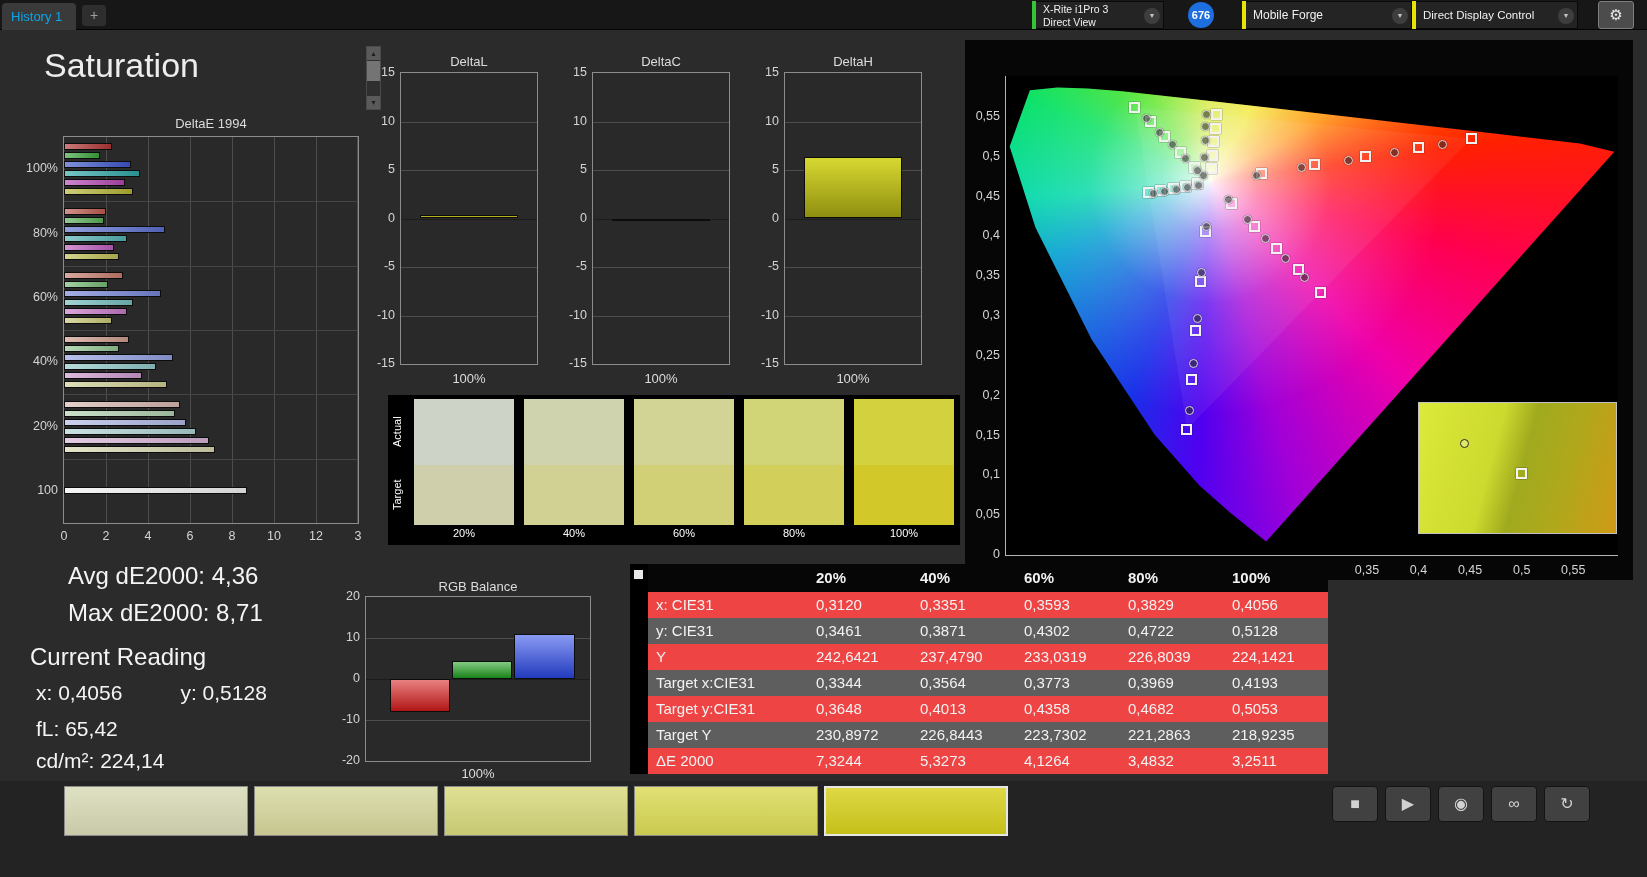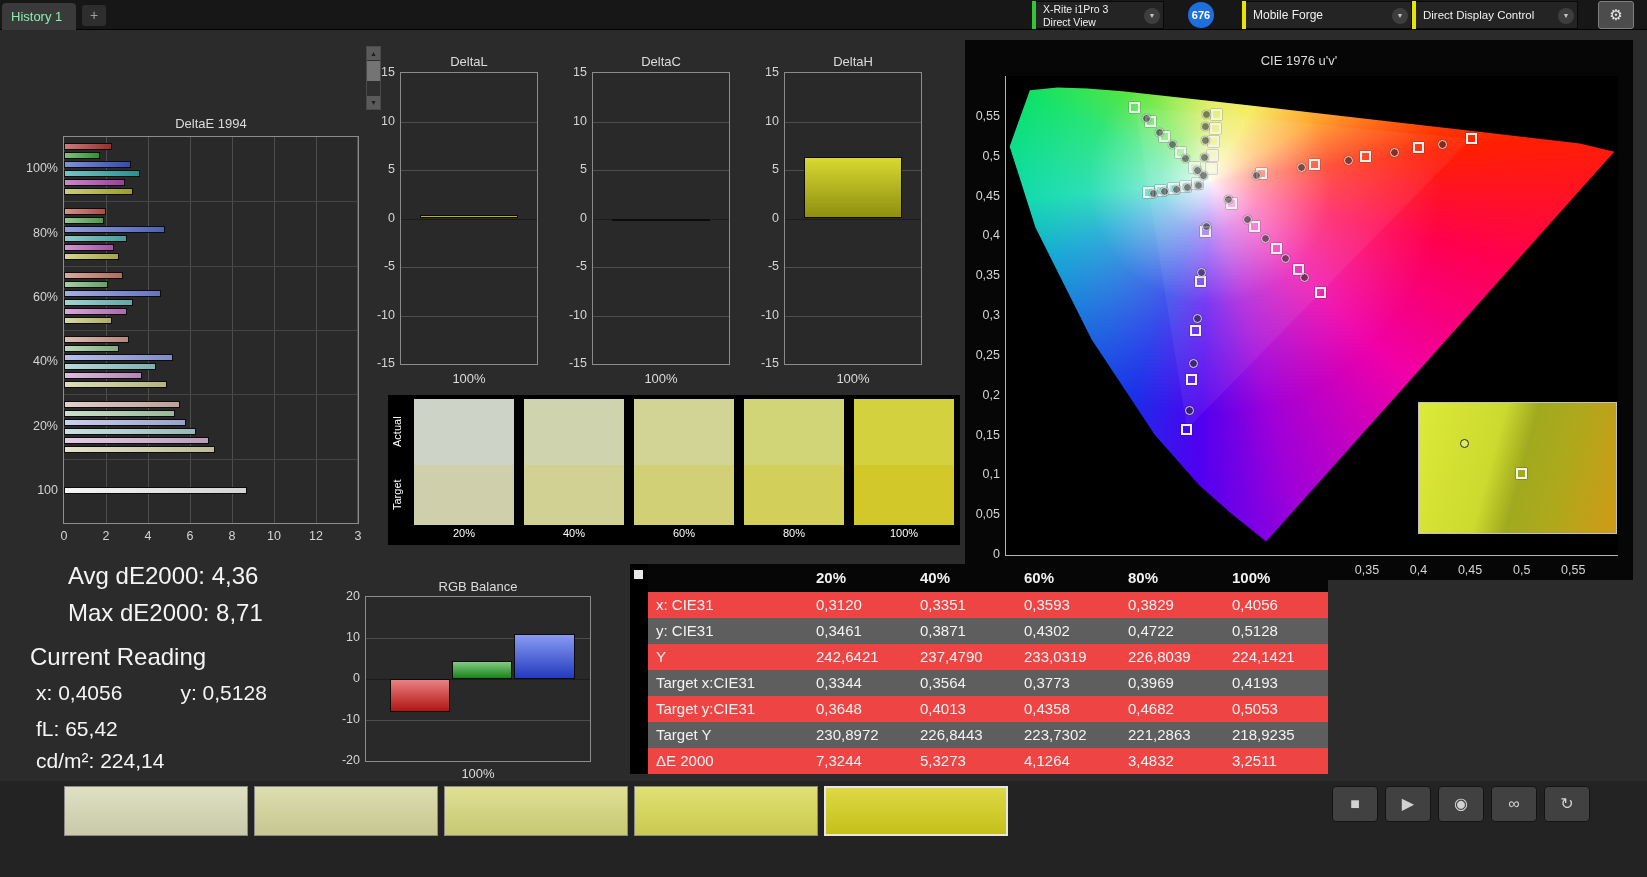--- a/index.html
+++ b/index.html
@@ -5,21 +5,21 @@
   *{box-sizing:border-box;margin:0;padding:0}
   body{background:#101010}
   #app{position:relative;width:1647px;height:877px;background:#2b2b2b;overflow:hidden;
        font-family:"Liberation Sans",sans-serif;color:#e4e4e4;cursor:default}
   .ctitle{position:absolute;font-size:13px;color:#dcdcdc;text-align:center}
   .plot{position:absolute;border:1px solid #8c8c8c;background:#292929}
 
   
   #topbar{position:absolute;left:0;top:0;width:1647px;height:30px;background:#171717;border-bottom:1px solid #040404}
   #tab-history{position:absolute;left:2px;top:3px;width:74px;height:27px;background:#3a3a3a;border-radius:4px 4px 0 0;
-               font-size:13px;line-height:27px;padding-left:9px;color:#86efac}
+               font-size:13px;line-height:27px;padding-left:9px;color:#0ea5e9}
   #tab-add{position:absolute;left:82px;top:5px;width:24px;height:21px;background:#2e2e2e;border-radius:3px;
            color:#a0a0a0;text-align:center;line-height:21px;font-size:14px}
   .dd{position:absolute;top:1px;height:28px;background:#242424;border:1px solid #090909}
   .dd .accent{position:absolute;left:-1px;top:-1px;width:4px;height:28px;background:#888}
   .dd .chev{position:absolute;right:3px;top:6px;width:16px;height:16px;border-radius:8px;background:#3e3e3e;
             color:#c4c4c4;font-size:7px;text-align:center;line-height:16px}
   #dd-meter{left:1032px;width:132px}
   #dd-meter .lines{position:absolute;left:10px;top:1px;font-size:10.5px;line-height:13px;color:#f0f0f0;white-space:nowrap}
   #badge{position:absolute;left:1188px;top:2px;width:26px;height:26px;border-radius:13px;background:#1d6fe0;
          color:#fff;font-size:11px;font-weight:bold;text-align:center;line-height:26px}
@@ -136,20 +136,21 @@
       <span class="chev">▼</span>
     </div>
     <div class="dd" id="dd-display">
       <span class="accent" style="background: rgb(230, 228, 0);"></span>
       <span class="lbl">Direct Display Control</span>
       <span class="chev">▼</span>
     </div>
     <div id="btn-settings">⚙</div>
   </div>
 
+  <div id="page-title">Saturation</div>
   <div id="sb">
     <div id="sb-up">▴</div>
     <div id="sb-thumb"></div>
     <div id="sb-down">▾</div>
   </div>
 
   <div class="ctitle" id="de-title">DeltaE 1994</div>
   <div class="plot" id="de-plot">
       <div style="position: absolute; left: -12px; top: 392px; width: 24px; text-align: center; font-size: 12.5px; color: rgb(212, 212, 212);">0</div>
       <div style="position: absolute; left: 42px; top: 0px; bottom: 0px; width: 1px; background: rgb(77, 77, 77);"></div>
@@ -301,21 +302,20 @@
   <div class="stat" id="st-avg">Avg dE2000: 4,36</div>
   <div class="stat" id="st-max">Max dE2000: 8,71</div>
   <div class="stat" id="st-cur">Current Reading</div>
   <div class="stat" id="st-xy">
     <span>x: 0,4056</span><span>y: 0,5128</span>
   </div>
   <div class="stat" id="st-fl">fL: 65,42</div>
   <div class="stat" id="st-cd">cd/m²: 224,14</div>
 
   <div id="cie-panel"></div>
-  <div class="ctitle" id="cie-title">CIE 1976 u'v'</div>
   <div id="cie-plot">
     <div id="cie-grad"></div>
     <div id="cie-tri"></div>
     <div id="cie-markers">
         <div class="cie-sq" style="position: absolute; left: 186.33px; top: 102.404px;"></div>
         <div class="cie-sq" style="position: absolute; left: 173.954px; top: 104.793px;"></div>
         <div class="cie-sq" style="position: absolute; left: 161.578px; top: 107.182px;"></div>
         <div class="cie-sq" style="position: absolute; left: 149.202px; top: 108.775px;"></div>
         <div class="cie-sq" style="position: absolute; left: 136.826px; top: 111.164px;"></div>
         <div class="cie-sq" style="position: absolute; left: 183.236px; top: 85.6812px;"></div>

